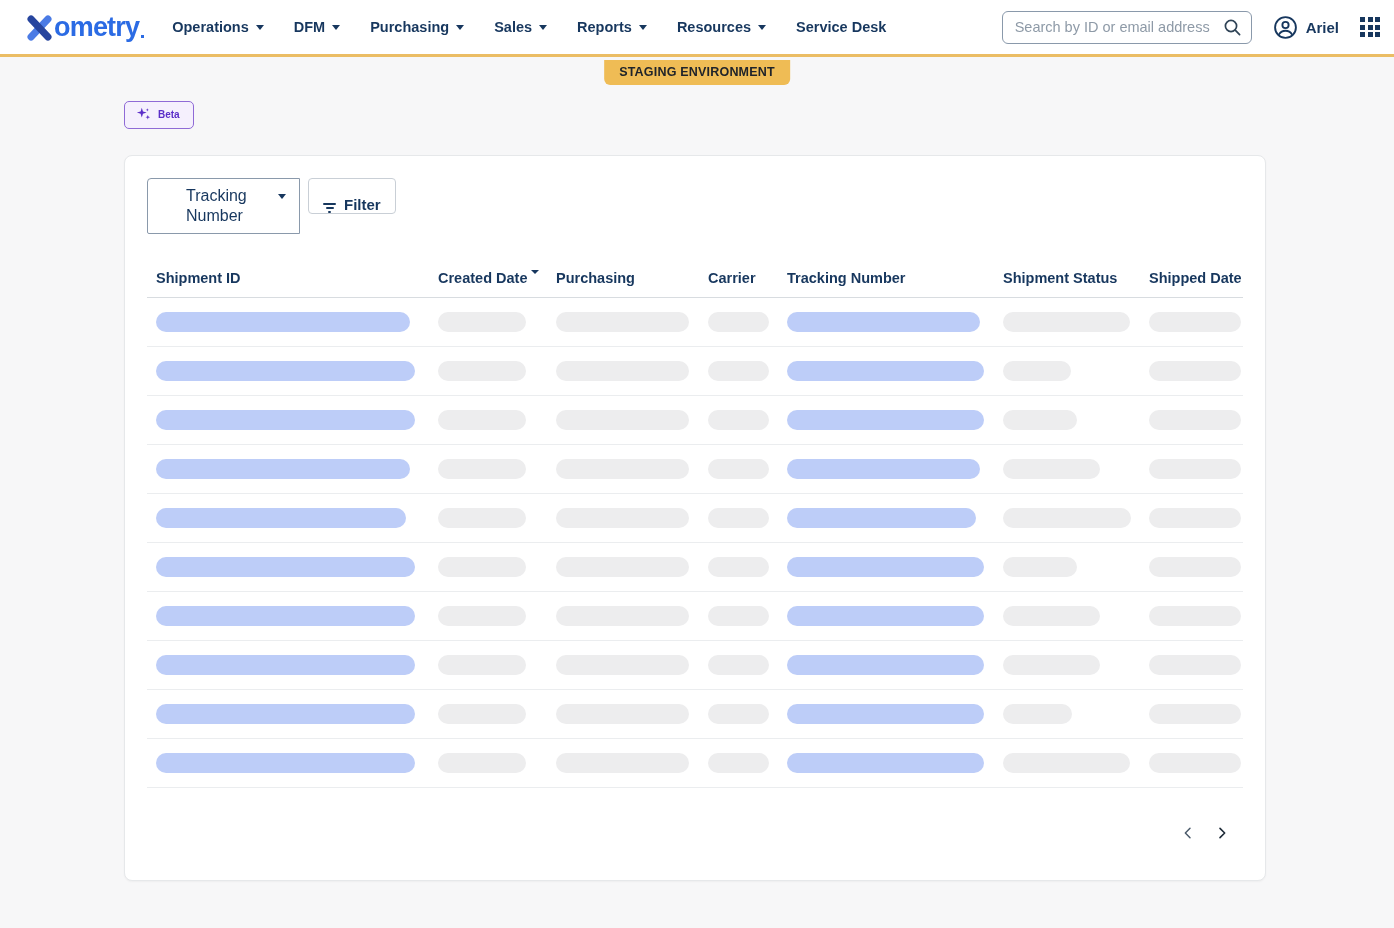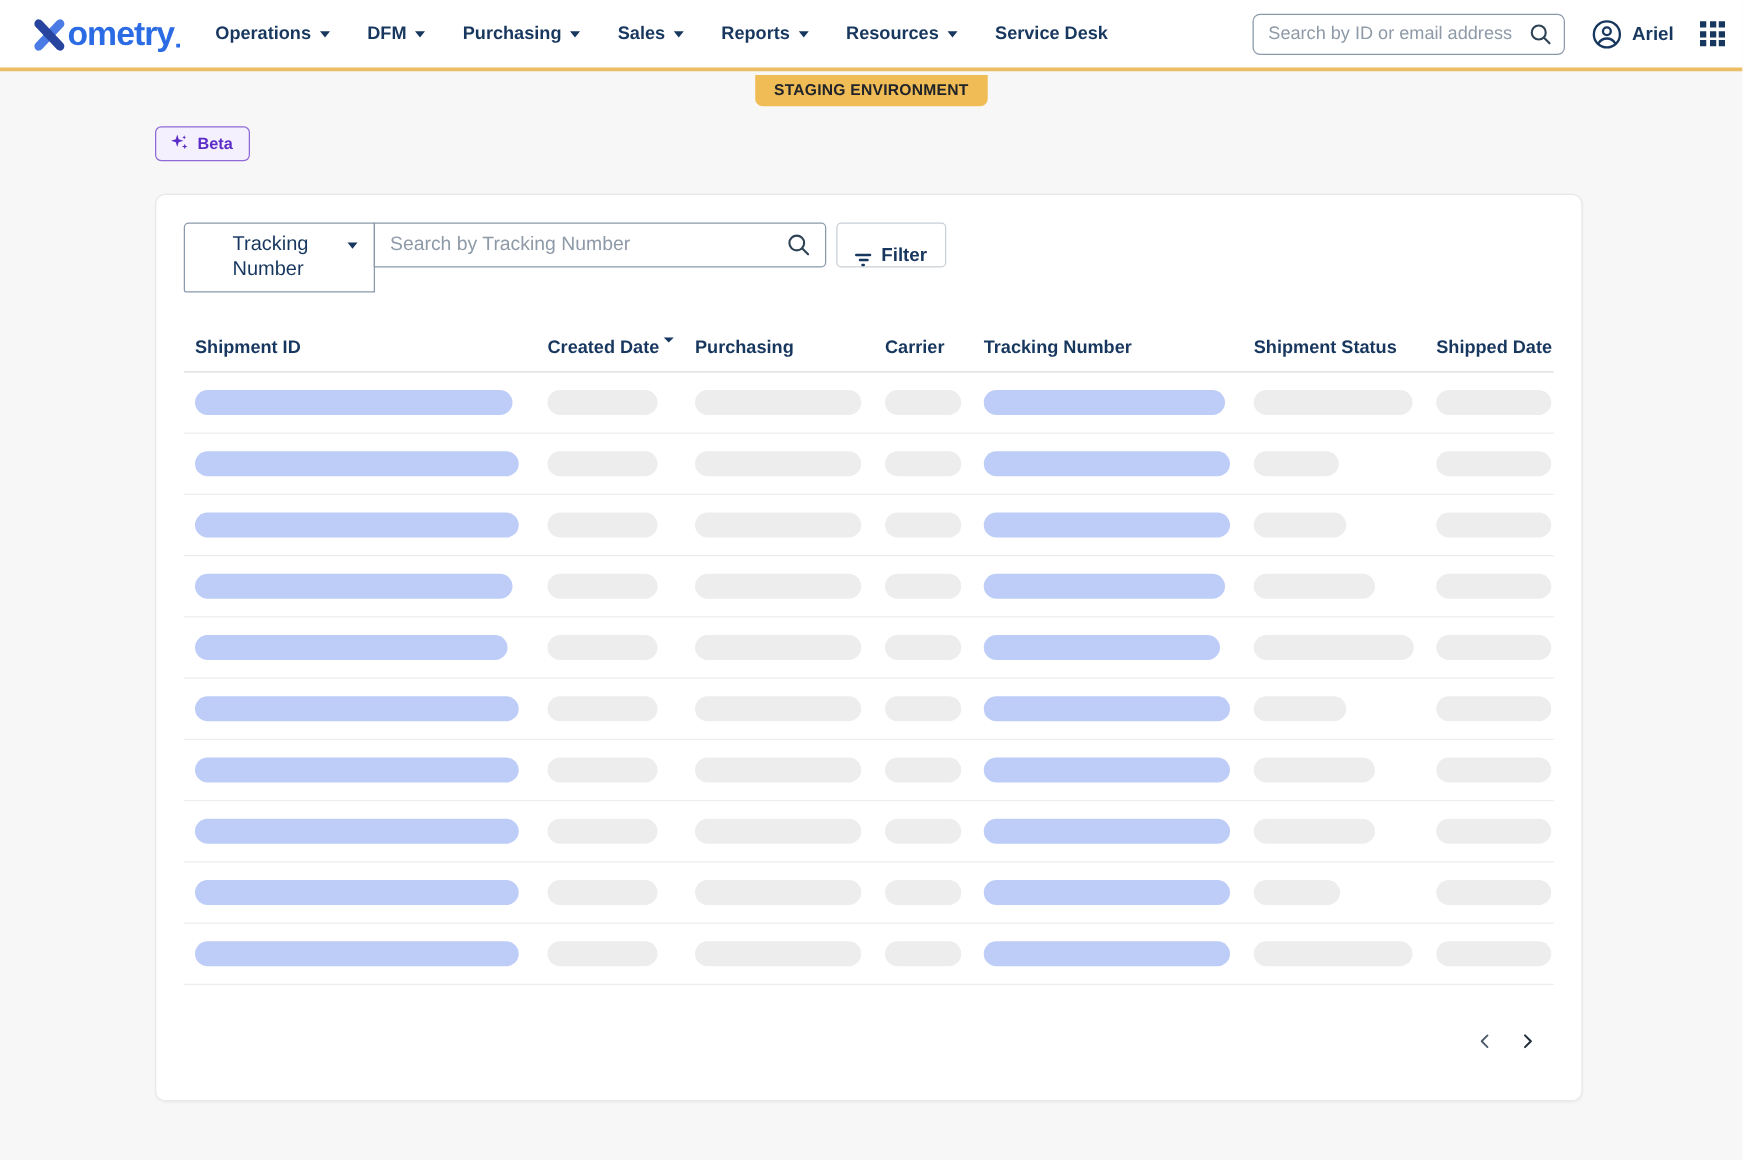--- a/index.html
+++ b/index.html
@@ -70,21 +70,21 @@
   
   .title-row {
     margin:44px 0 0 124px;
     display:flex; align-items:center; gap:17px;
   }
   h1.page-title { font-size:34px; font-weight:400; color:#31455C; letter-spacing:-0.3px; }
   .beta-badge {
     display:inline-flex; align-items:center; gap:7px;
     border:1px solid #8F6AD6; background:#F5F0FD; color:#5B2EC8;
     border-radius:5px; padding:5px 13px 6px 11px;
-    font-size:13px; font-weight:700;
+    font-size:10px; font-weight:700;
   }
 
   
   .card {
     width:1142px; height:726px;
     margin:26px 0 0 124px;
     background:#FFFFFF;
     border:1px solid #E6E8EA; border-radius:8px;
     box-shadow:0 1px 2px rgba(0,0,0,.04);
     padding:22px;
@@ -240,27 +240,20 @@
   </span>
 </div>
 
 <section class="card">
 
   <div class="filter-bar">
     <div class="cat-select">
       <span>Tracking Number</span>
       <span class="caret"></span>
     </div>
-    <div class="track-search">
-      <input type="text" placeholder="Search by Tracking Number" style="">
-      <svg class="search-glyph" width="20" height="20" viewBox="0 0 19 19">
-        <circle cx="8" cy="8" r="5.6" fill="none" stroke="#2F4356" stroke-width="1.6"></circle>
-        <line x1="12.2" y1="12.2" x2="16.6" y2="16.6" stroke="#2F4356" stroke-width="1.6" stroke-linecap="round"></line>
-      </svg>
-    </div>
     <button class="filter-btn">
       <span class="f-bars">
           <i></i>
           <i></i>
           <i></i>
         </span>
       <span>Filter</span>
     </button>
   </div>
 

